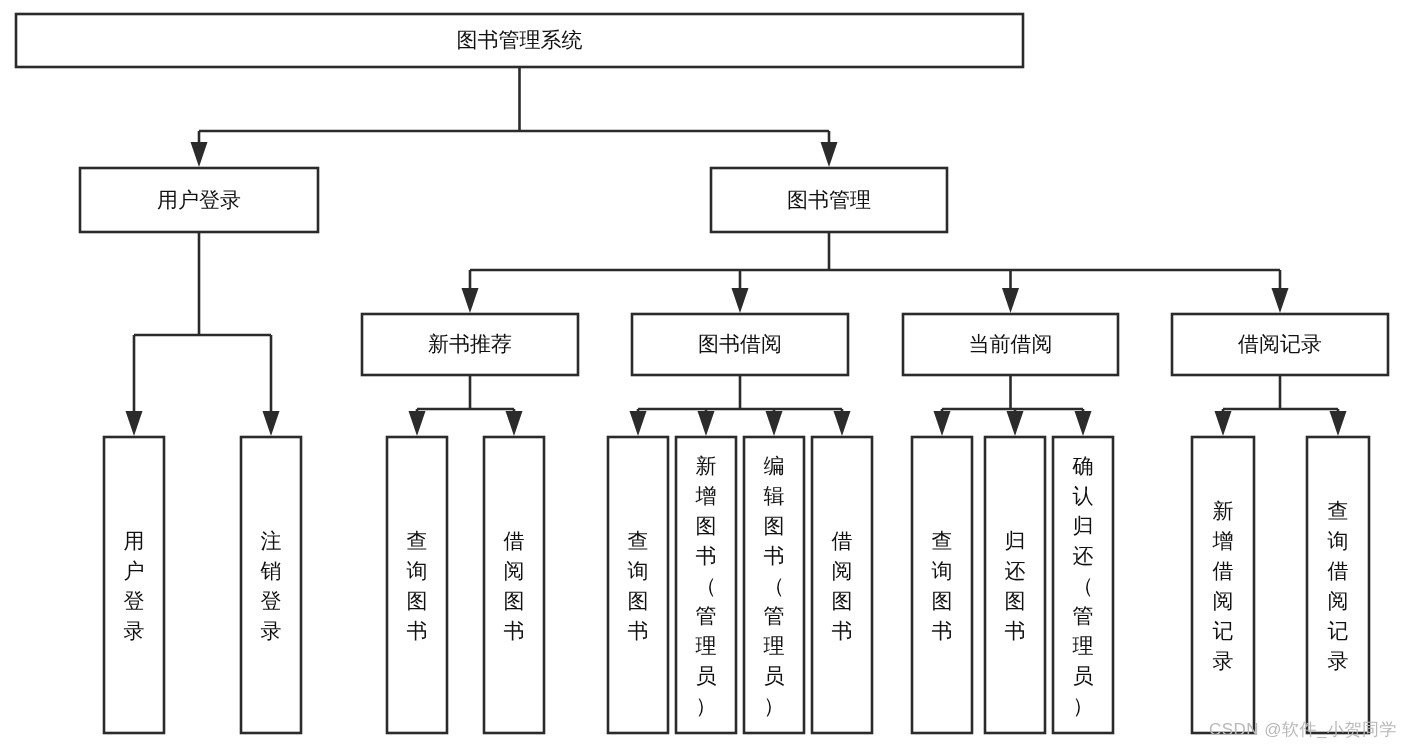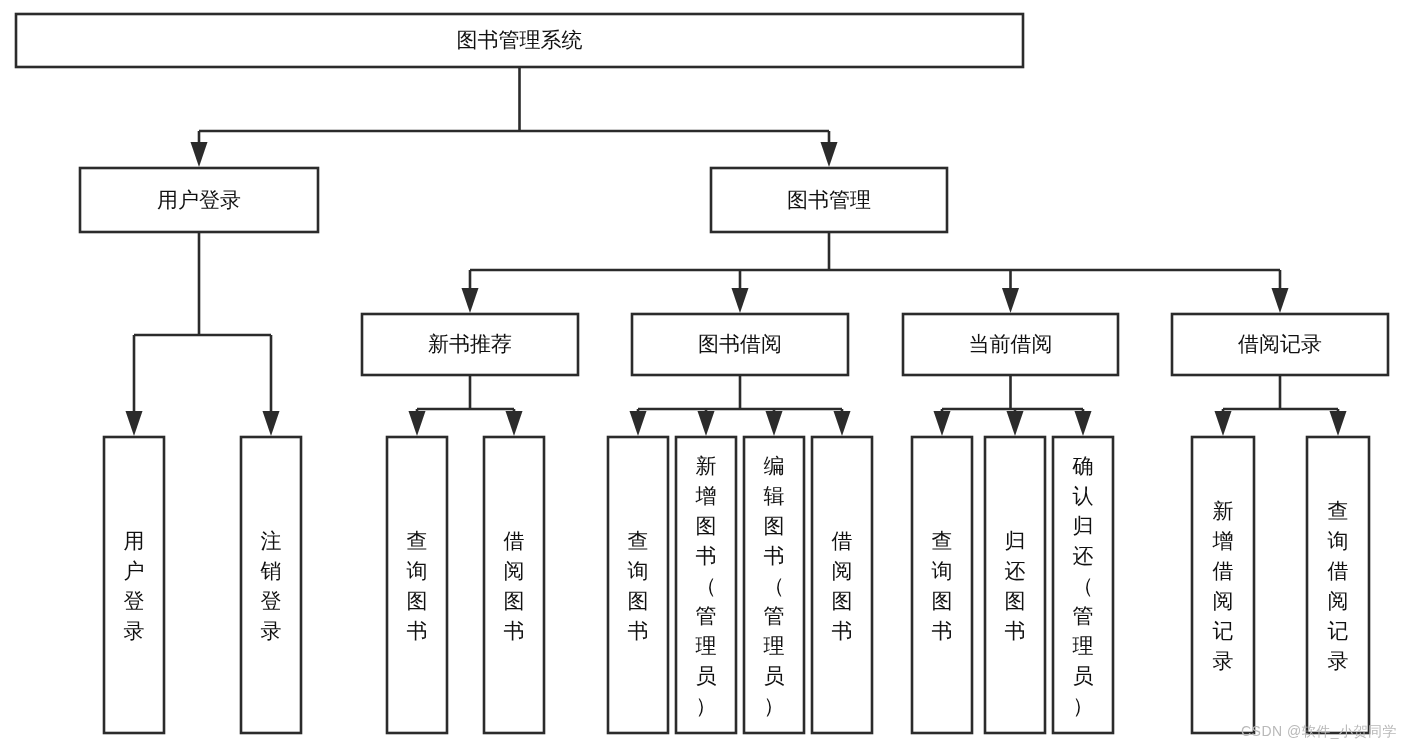--- a/index.html
+++ b/index.html
@@ -48,21 +48,21 @@
     fill: #111111;
     font-family: "Liberation Sans", "DejaVu Sans", sans-serif;
     font-size: 21px;
     text-anchor: middle;
   }
   .watermark {
     position: absolute;
     right: 8px;
     bottom: 6px;
     color: #b9b9b9;
-    font-size: 14px;
+    font-size: 17px;
     font-family: "Liberation Sans", "DejaVu Sans", sans-serif;
     letter-spacing: 0.5px;
     white-space: nowrap;
     pointer-events: none;
   }
 </style>
 </head>
 <body>
 
 <div id="stage">

